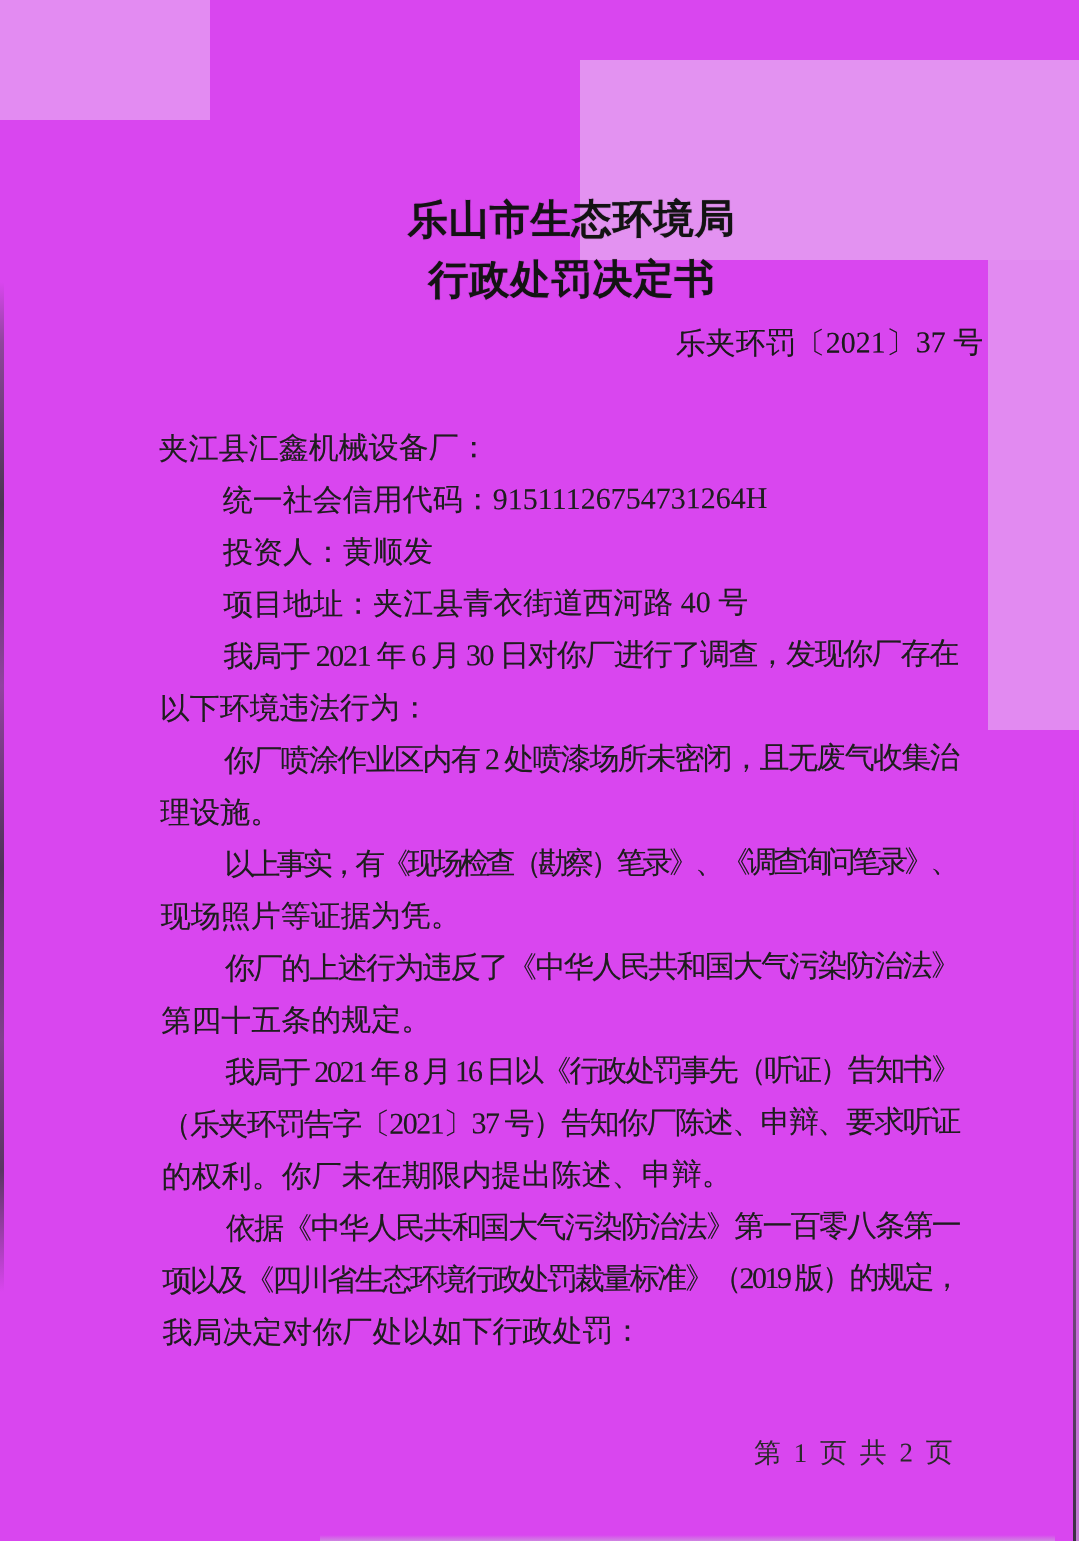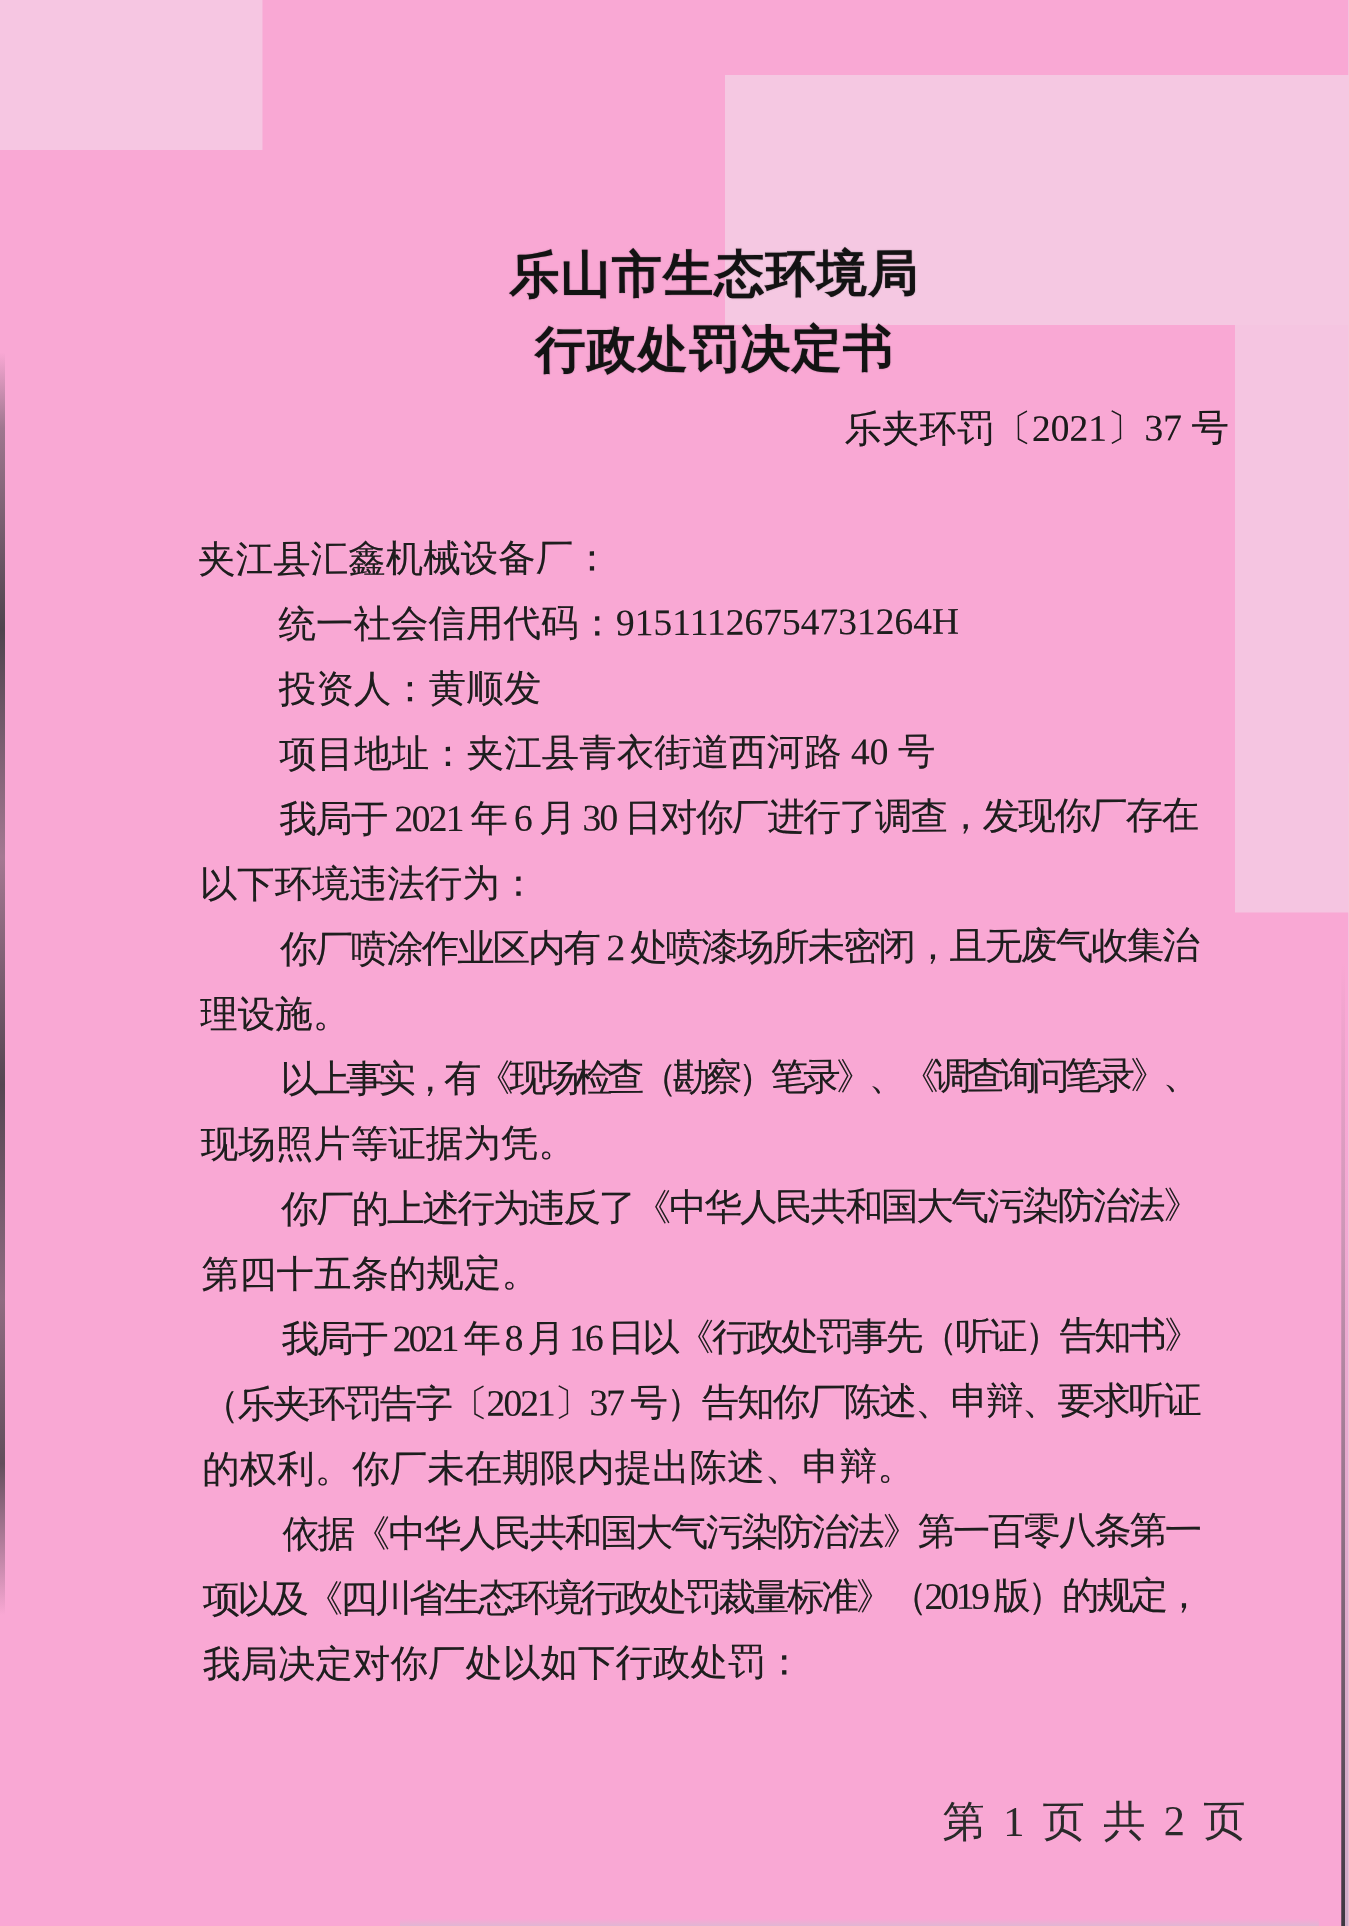--- a/index.html
+++ b/index.html
@@ -1,19 +1,19 @@
 <!DOCTYPE html>
 <html><head>
 <meta charset="utf-8">
 <style>
   html,body{margin:0;padding:0;background:#e9e9e9;}
   .page{
     position:relative;
     width:1079px;height:1541px;
-    background:#f9a8d4;
+    background:#d946ef;
     overflow:hidden;
     font-family:"Liberation Serif","DejaVu Serif",serif;
     color:#1f1f1f;
   }
   
   .patch{position:absolute;pointer-events:none;}
   .patch-a{left:580px;top:60px;width:499px;height:200px;background:rgba(240,240,245,0.45);}
   .patch-b{left:988px;top:260px;width:91px;height:470px;background:rgba(240,240,245,0.40);}
   .patch-c{left:0;top:0;width:210px;height:120px;background:rgba(243,243,247,0.40);}
   
@@ -58,21 +58,21 @@
   .docbody{
     position:absolute;left:160px;top:421px;width:800px;
     font-size:30px;color:#1e1e1e;
     text-shadow:0 0 0.5px rgba(0,0,0,0.30);
   }
   .bline{height:52px;line-height:52px;white-space:nowrap;}
   .bline.ind{padding-left:64px;}
   .bline span{display:inline-block;white-space:nowrap;}
   .footer{
     position:absolute;top:1436px;left:751px;
-    font-size:34px;letter-spacing:3px;color:#2a2a2a;white-space:nowrap;
+    font-size:27px;letter-spacing:3px;color:#2a2a2a;white-space:nowrap;
   }
 </style>
 </head>
 <body>
 
 <div class="page">
   <div class="patch patch-a"></div>
   <div class="patch patch-b"></div>
   <div class="patch patch-c"></div>
 

